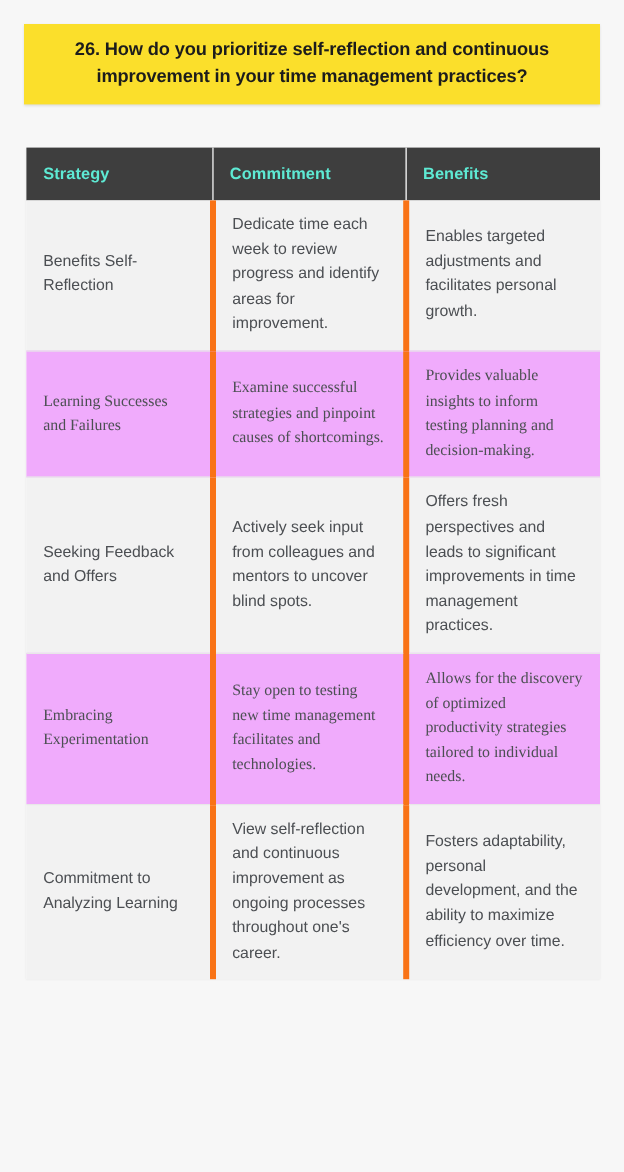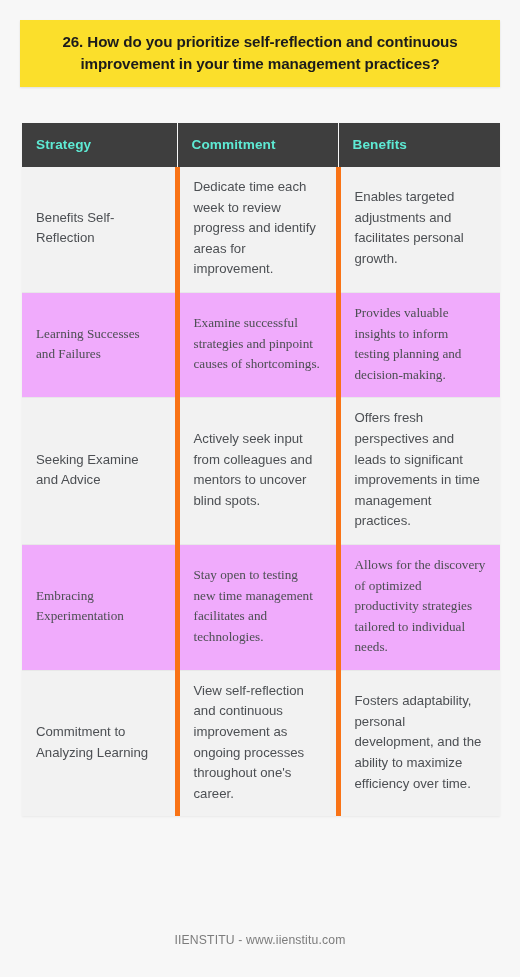--- a/index.html
+++ b/index.html
@@ -134,35 +134,32 @@
           <td class="col-strategy">Benefits Self-Reflection</td>
           <td class="col-desc">Dedicate time each week to review progress and identify areas for improvement.</td>
           <td class="col-benefit">Enables targeted adjustments and facilitates personal growth.</td>
         </tr>
         <tr class="row-even">
           <td class="col-strategy">Learning Successes and Failures</td>
           <td class="col-desc">Examine successful strategies and pinpoint causes of shortcomings.</td>
           <td class="col-benefit">Provides valuable insights to inform testing planning and decision-making.</td>
         </tr>
         <tr class="row-odd">
-          <td class="col-strategy">Seeking Examine and Advice</td>
+          <td class="col-strategy">Seeking Feedback and Offers</td>
           <td class="col-desc">Actively seek input from colleagues and mentors to uncover blind spots.</td>
           <td class="col-benefit">Offers fresh perspectives and leads to significant improvements in time management practices.</td>
         </tr>
         <tr class="row-even">
           <td class="col-strategy">Embracing Experimentation</td>
           <td class="col-desc">Stay open to testing new time management facilitates and technologies.</td>
           <td class="col-benefit">Allows for the discovery of optimized productivity strategies tailored to individual needs.</td>
         </tr>
         <tr class="row-odd">
           <td class="col-strategy">Commitment to Analyzing Learning</td>
           <td class="col-desc">View self-reflection and continuous improvement as ongoing processes throughout one's career.</td>
           <td class="col-benefit">Fosters adaptability, personal development, and the ability to maximize efficiency over time.</td>
         </tr>
       </tbody>
     </table>
   </div>
 
-  <div class="footer">
-    <span class="footer-text">IIENSTITU - www.iienstitu.com</span>
-  </div>
 
 </div>
 
 </body></html>

